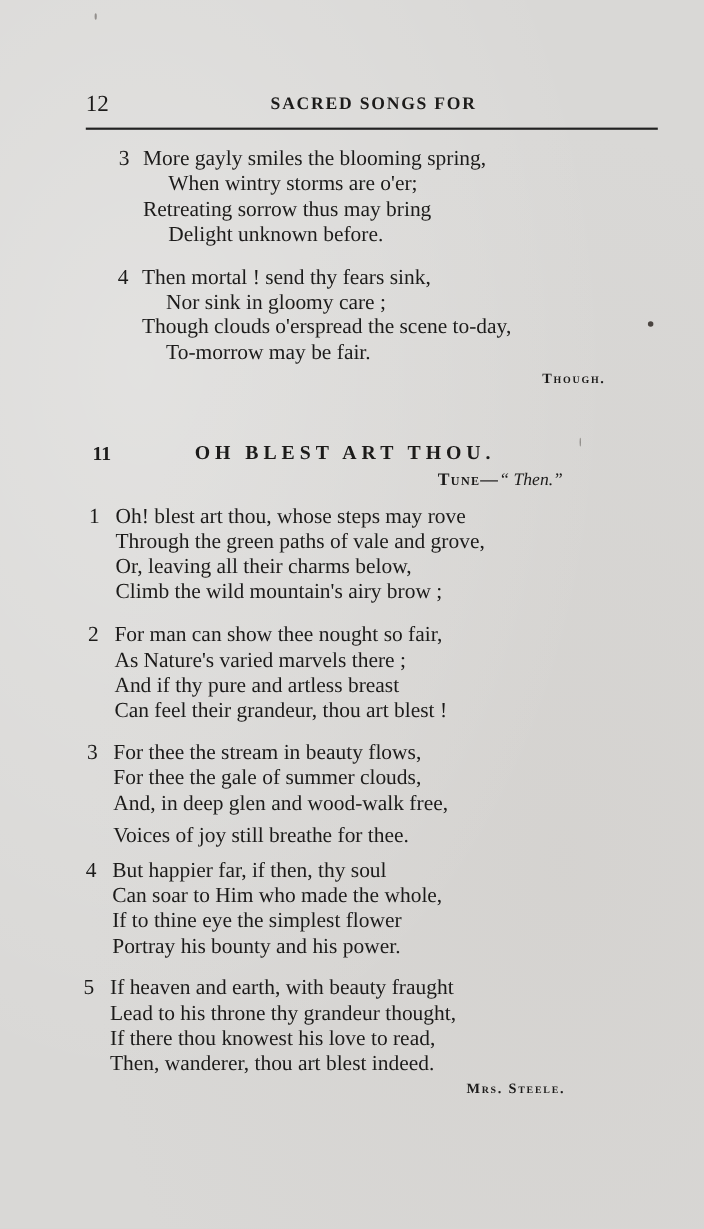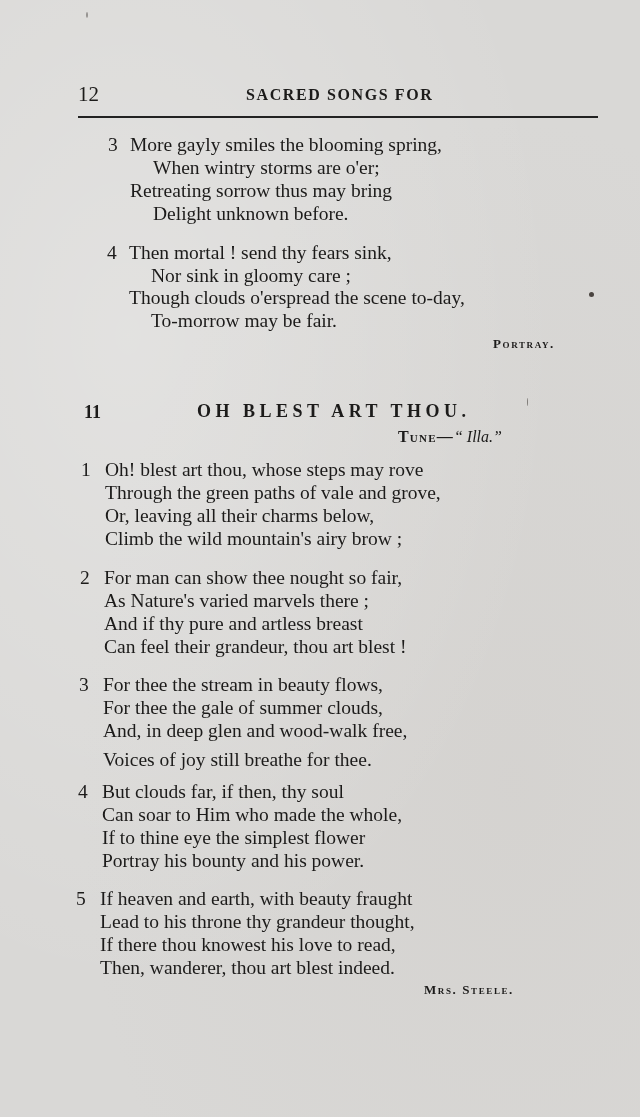--- a/index.html
+++ b/index.html
@@ -81,21 +81,20 @@
       font-weight: bold;
     }
     .hymn-title {
       position: absolute;
       left: 177px;
       top: 401px;
       font-size: 18px;
       font-weight: bold;
       letter-spacing: 4.5px;
       white-space: nowrap;
-      margin-left: 20px;
     }
     .tune {
       position: absolute;
       left: 398px;
       top: 428px;
       font-size: 16px;
       white-space: nowrap;
     }
     .tune .tune-label {
       font-variant: small-caps;
@@ -132,28 +131,28 @@
     </div>
 
     <div>
       <span class="verse-num" style="left:107px; top:242px;">4</span>
       <span class="line" style="left:129px; top:242px;">Then mortal ! send thy fears sink,</span>
       <span class="line" style="left:151px; top:265px;">Nor sink in gloomy care ;</span>
       <span class="line" style="left:129px; top:287px;">Though clouds o'erspread the scene to-day,</span>
       <span class="line" style="left:151px; top:310px;">To-morrow may be fair.</span>
     </div>
 
-    <span class="attrib" style="left:493px; top:336px;">Portray.</span>
+    <span class="attrib" style="left:493px; top:336px;">Though.</span>
   </div>
 
   <div>
     <span class="hymn-number">11</span>
     <span class="hymn-title">OH BLEST ART THOU.</span>
     <span class="tune">
-      <span class="tune-label">Tune—</span><span class="tune-name">“ Illa.”</span>
+      <span class="tune-label">Tune—</span><span class="tune-name">“ Then.”</span>
     </span>
 
     <div>
       <span class="verse-num" style="left:81px; top:459px;">1</span>
       <span class="line" style="left:105px; top:459px;">Oh! blest art thou, whose steps may rove</span>
       <span class="line" style="left:105px; top:482px;">Through the green paths of vale and grove,</span>
       <span class="line" style="left:105px; top:505px;">Or, leaving all their charms below,</span>
       <span class="line" style="left:105px; top:528px;">Climb the wild mountain's airy brow ;</span>
     </div>
 
@@ -168,21 +167,21 @@
     <div>
       <span class="verse-num" style="left:79px; top:674px;">3</span>
       <span class="line" style="left:103px; top:674px;">For thee the stream in beauty flows,</span>
       <span class="line" style="left:103px; top:697px;">For thee the gale of summer clouds,</span>
       <span class="line" style="left:103px; top:720px;">And, in deep glen and wood-walk free,</span>
       <span class="line" style="left:103px; top:749px;">Voices of joy still breathe for thee.</span>
     </div>
 
     <div>
       <span class="verse-num" style="left:78px; top:781px;">4</span>
-      <span class="line" style="left:102px; top:781px;">But clouds far, if then, thy soul</span>
+      <span class="line" style="left:102px; top:781px;">But happier far, if then, thy soul</span>
       <span class="line" style="left:102px; top:804px;">Can soar to Him who made the whole,</span>
       <span class="line" style="left:102px; top:827px;">If to thine eye the simplest flower</span>
       <span class="line" style="left:102px; top:850px;">Portray his bounty and his power.</span>
     </div>
 
     <div>
       <span class="verse-num" style="left:76px; top:888px;">5</span>
       <span class="line" style="left:100px; top:888px;">If heaven and earth, with beauty fraught</span>
       <span class="line" style="left:100px; top:911px;">Lead to his throne thy grandeur thought,</span>
       <span class="line" style="left:100px; top:934px;">If there thou knowest his love to read,</span>

